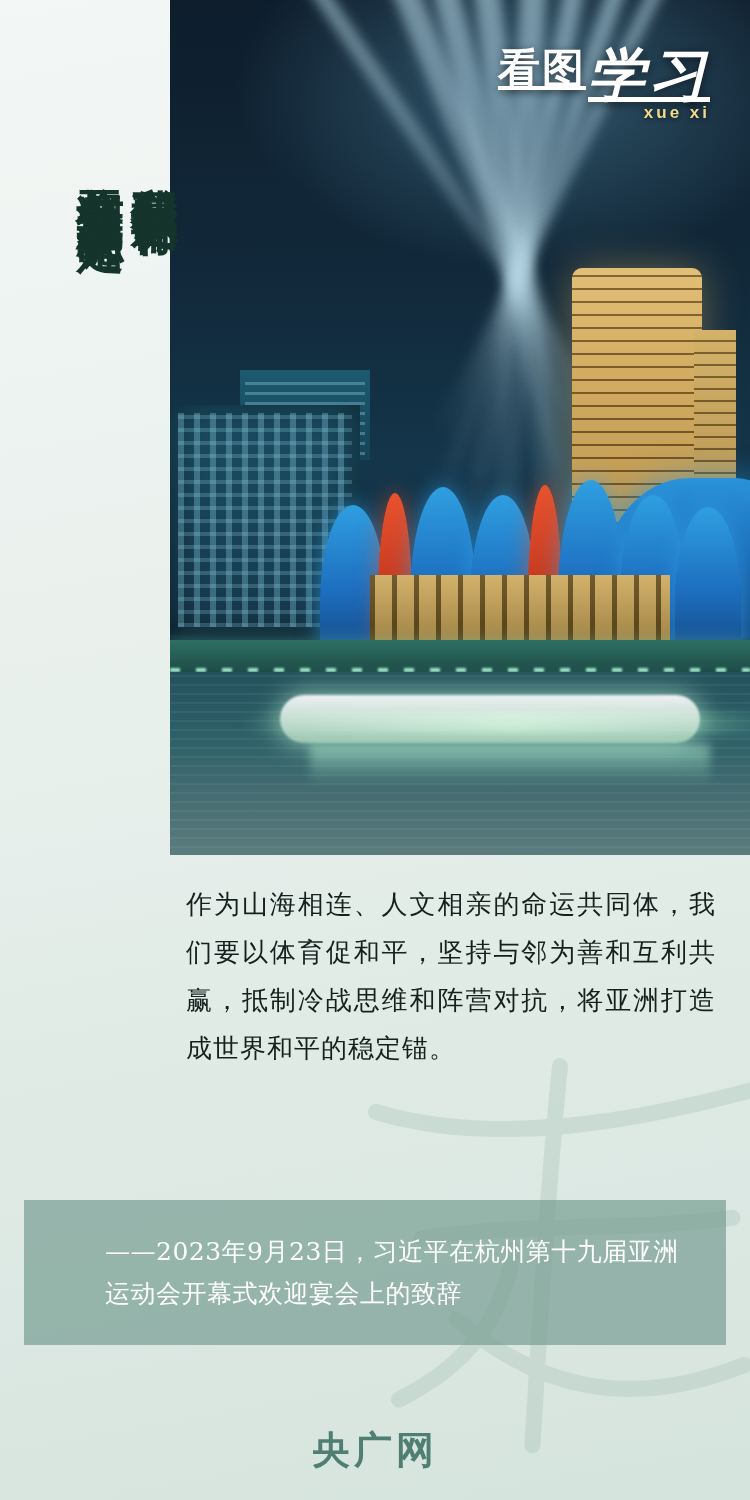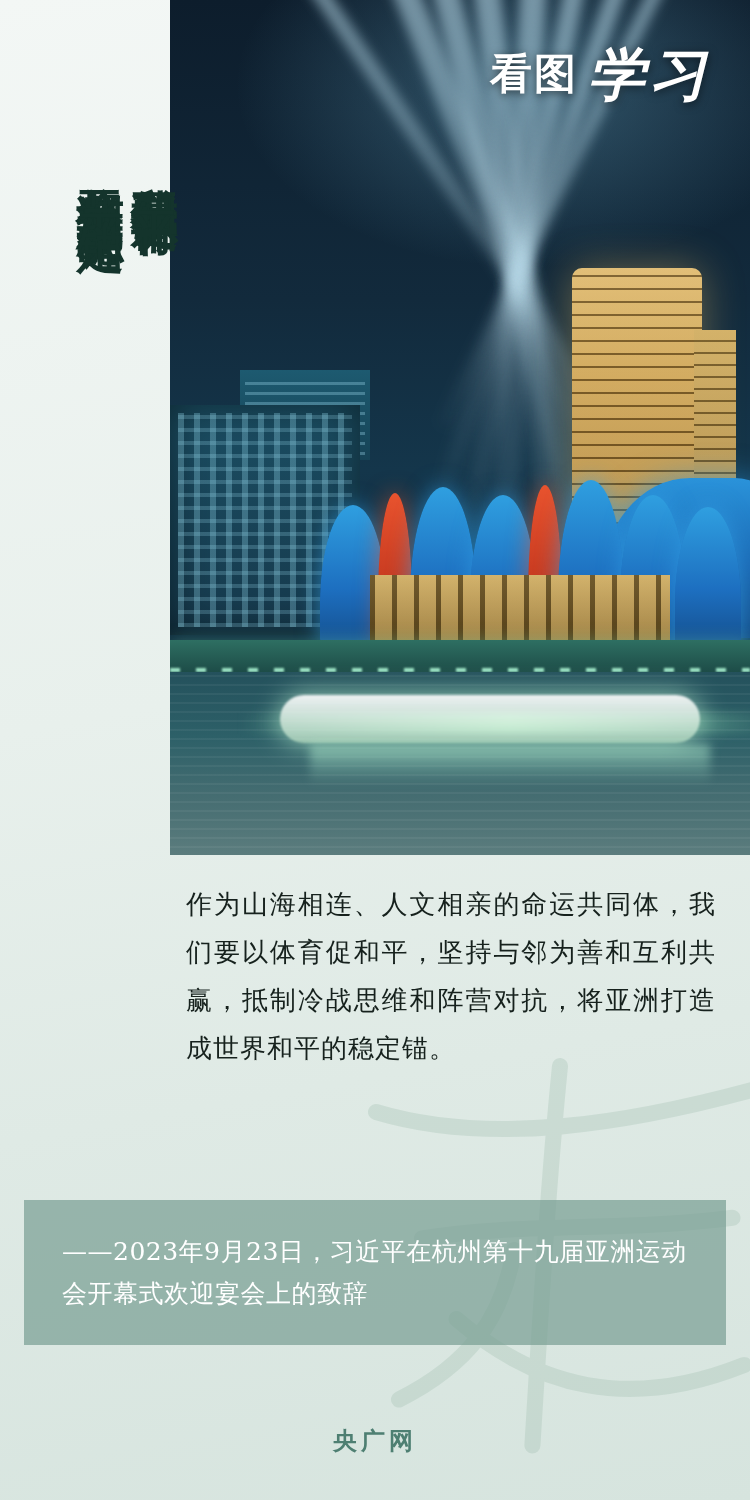--- a/index.html
+++ b/index.html
@@ -187,23 +187,24 @@
   .logo {
     position: absolute;
     right: 40px;
     top: 48px;
     text-align: right;
     color: #ffffff;
     z-index: 6;
   }
   .logo-main {
     display: flex;
-    align-items: center;
+    align-items: flex-start;
     justify-content: flex-end;
-    gap: 10px;
+    gap: 2px;
+    text-decoration: underline;
   }
   .logo-kantu {
     font-family: "DejaVu Sans", sans-serif;
     font-weight: bold;
     font-size: 42px;
     letter-spacing: 2px;
     line-height: 1;
     text-shadow: 0 2px 8px rgba(0,0,0,.6);
   }
   .logo-xuexi {
@@ -275,35 +276,36 @@
     display: flex;
     align-items: center;
   }
   .source-text {
     padding: 0 38px;
     color: #ffffff;
     font-family: "DejaVu Serif", serif;
     font-size: 25px;
     line-height: 1.65;
     letter-spacing: .5px;
+    margin-left: 43px;
   }
 
   
   .footer {
     position: absolute;
     left: 0;
     top: 1425px;
     width: 100%;
     text-align: center;
   }
   .footer-text {
     display: inline-block;
     font-family: "DejaVu Sans", sans-serif;
     font-weight: bold;
-    font-size: 24px;
+    font-size: 38px;
     letter-spacing: 4px;
     color: #4e7f72;
   }
 </style>
 </head>
 <body>
 
 <div class="poster">
 
   <div class="watermark">
@@ -353,20 +355,21 @@
     <div class="boat-trail"></div>
     <div class="boat"></div>
     <div class="boat-refl"></div>
   </div>
 
   <div class="logo">
     <div class="logo-main">
       <span class="logo-kantu">看图</span>
       <span class="logo-xuexi">学习</span>
     </div>
+    <div class="logo-pinyin">xue xi</div>
   </div>
 
   <div class="headline">
     <div class="hl-col c1">我们要以体育促和平</div>
     <div class="hl-col c2">将亚洲打造成世界和平的稳定锚</div>
   </div>
 
   <div class="quote">作为山海相连、人文相亲的命运共同体，我们要以体育促和平，坚持与邻为善和互利共赢，抵制冷战思维和阵营对抗，将亚洲打造成世界和平的稳定锚。</div>
 
   <div class="source-band">

